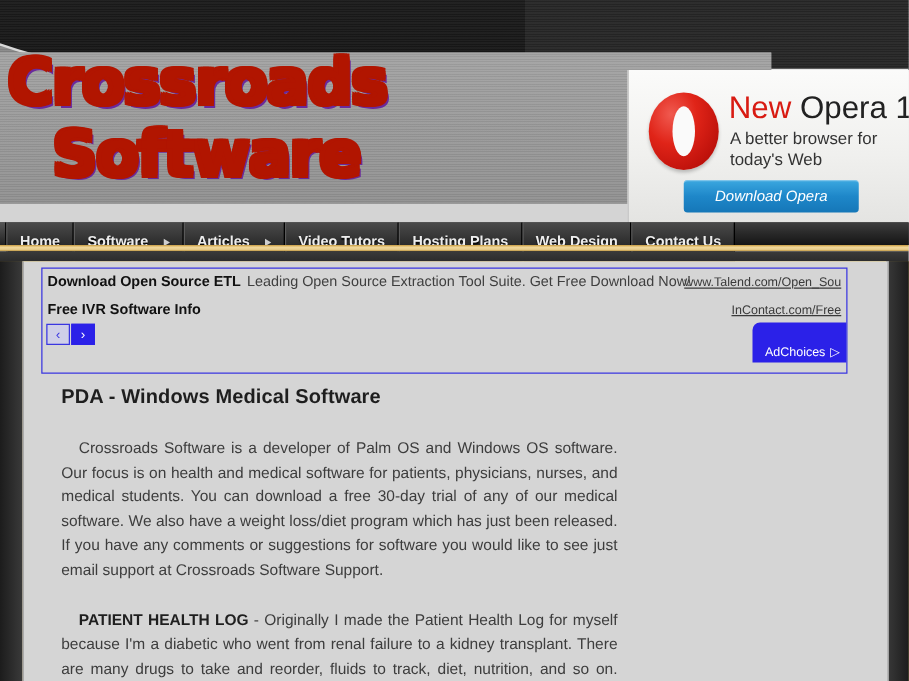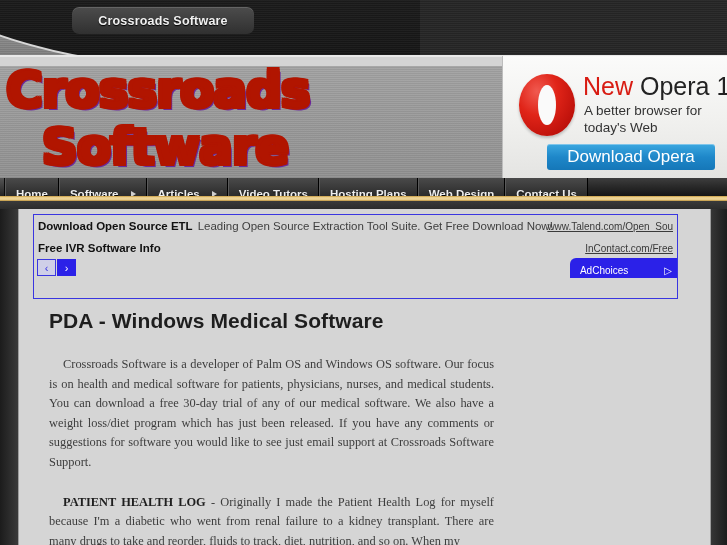--- a/index.html
+++ b/index.html
@@ -47,21 +47,21 @@
     display:flex;align-items:center;justify-content:center;
     color:#f0f0f0;font-size:12.5px;font-weight:bold;letter-spacing:.2px;
     text-shadow:0 1px 1px #000;
   }
   .banner-bottom-line{
     position:absolute;left:0;bottom:0;width:727px;height:2px;background:#e9e9e9;
   }
 
   
   .logo-area{
-    position:absolute;left:0;top:66px;width:617px;height:121px;
+    position:absolute;left:0;top:42px;width:617px;height:121px;
     background:#9b9b9b;
     background-image:
       repeating-linear-gradient(to bottom, rgba(255,255,255,.055) 0 1px, rgba(0,0,0,.045) 1px 2px),
       linear-gradient(to bottom,#a2a2a2 0%,#989898 50%,#8f8f8f 100%);
     overflow:hidden;
   }
   .logo{
     position:absolute;left:6px;top:-4px;width:330px;
     font-family:"DejaVu Sans", sans-serif;
     font-weight:bold;font-size:50px;line-height:57px;
@@ -101,26 +101,27 @@
   .opera-head{
     position:absolute;left:80px;top:16px;font-size:25px;color:#222;
     font-family:"Liberation Sans",sans-serif;white-space:nowrap;
   }
   .opera-head .new{color:#d81b12;}
   .opera-sub{
     position:absolute;left:81px;top:46px;width:140px;
     font-size:13.5px;color:#333;line-height:17px;
   }
   .opera-btn{
-    position:absolute;left:44px;top:88px;width:168px;height:26px;
+    position:absolute;left:44px;top:88px;width:140px;height:26px;
     background:linear-gradient(to bottom,#3ca8e0 0%,#1e87c9 50%,#1577b8 100%);
     border-radius:3px;
-    color:#fff;font-size:17px;
+    color:#fff;font-size:12px;
     display:flex;align-items:center;justify-content:center;
     box-shadow:inset 0 1px 0 rgba(255,255,255,.35);
+    font-style:italic;
   }
 
   
   .navbar{
     position:absolute;left:0;top:178px;width:727px;height:18px;
     background:#272727;
     background-image:linear-gradient(to bottom,#3b3b3b 0%,#2b2b2b 45%,#161616 100%);
     display:flex;align-items:stretch;
   }
   .nav-edge{width:4px;background:linear-gradient(to bottom,#555,#222);border-right:1px solid #0a0a0a;}
@@ -194,52 +195,48 @@
   .ad-arrows{position:absolute;left:3px;top:0;display:flex;}
   .ad-arrow{
     width:17px;height:15px;border:1px solid #3a36e0;margin-right:1px;
     display:flex;align-items:center;justify-content:center;
     font-size:11px;color:#3a36e0;background:#cfcfe8;
   }
   .ad-arrow.active{background:#2b21e8;color:#fff;border-color:#2b21e8;}
   .adchoices{
     position:absolute;right:0;top:-1px;height:16px;
     background:#2b21e8;color:#fff;font-size:10px;
-    display:flex;align-items:center;padding:4px 5px 0 10px;
+    display:flex;align-items:center;padding:16px 5px 0 10px;
     border-radius:6px 0 0 0;
-    gap:32px;
   }
   .adchoices .tri{margin-left:4px;font-size:10px;}
 
   
   .article{position:absolute;left:30px;top:100px;width:445px;}
   .article h1{
     margin:0 0 22px 0;
-    font-size:21px;font-weight:bold;color:#1e1e1e;
+    font-size:16px;font-weight:bold;color:#1e1e1e;
     letter-spacing:.1px;
   }
   .article p{
     margin:0 0 20px 0;
     font-size:12.4px;line-height:19.6px;color:#3d3d3d;
-    text-align:justify;text-indent:14px;font-family:Liberation Serif, serif;
+    text-align:justify;text-indent:14px;
   }
   .article p b{color:#1f1f1f;margin-top:38px;}
   .article p.last{margin-bottom:0;}
 </style>
 </head>
 <body>
 
 <div class="page">
 
   <div class="banner">
     <div class="swoosh"></div>
     <div class="swoosh2"></div>
-    <div class="banner-tab">
-      <div class="banner-tab-label">Crossroads Software</div>
-    </div>
     <div class="banner-bottom-line"></div>
   </div>
 
   <div class="logo-area">
     <div class="logo">
       <span class="l1">Crossroads</span>
       <span class="l2">Software</span>
     </div>
   </div>
 

